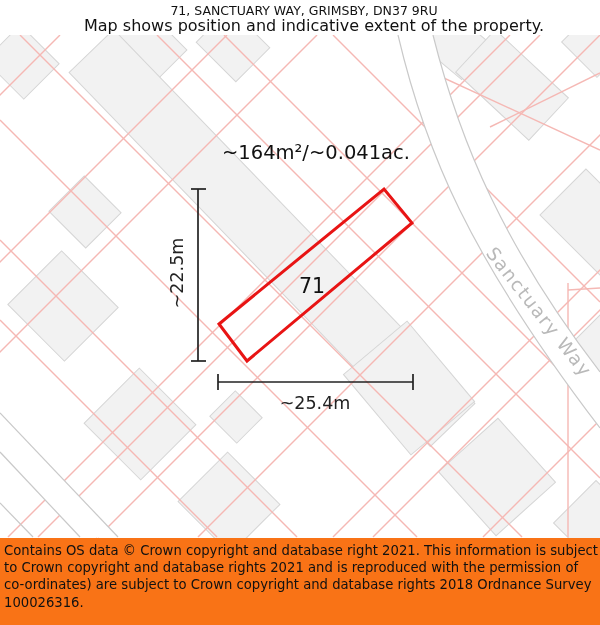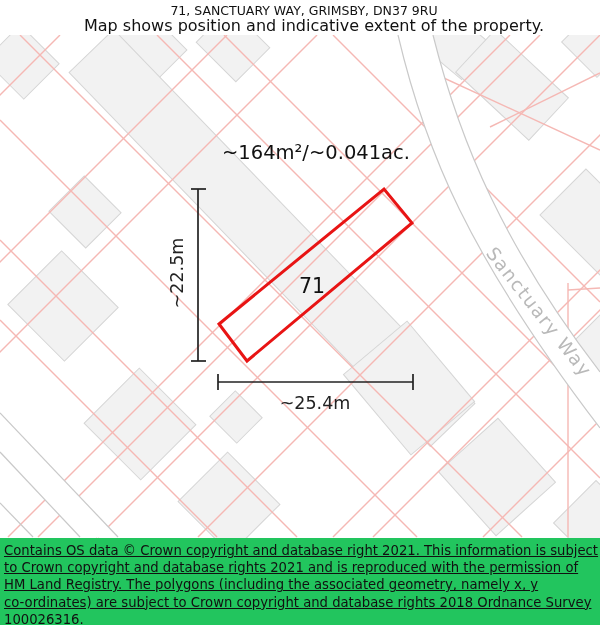--- a/index.html
+++ b/index.html
@@ -27,21 +27,21 @@
   .pink{stroke:var(--boundary-pink);stroke-width:1.4;fill:none;}
   .road-fill{fill:#ffffff;stroke:none;}
   .road-edge{stroke:var(--road-edge);stroke-width:1.2;fill:none;}
   .plot{fill:none;stroke:var(--property-red);stroke-width:3;stroke-linejoin:miter;}
   .dim{stroke:var(--dimension);stroke-width:1.7;}
   .dim-label{font-size:17.5px;fill:var(--dimension);}
   .area-label{font-size:19.5px;fill:var(--text-main);}
   .plot-label{font-size:20.5px;fill:var(--text-main);}
   .street{font-size:18.5px;fill:var(--street-text);letter-spacing:1.5px;}
 
-  .footer{position:absolute;top:538px;left:0;width:600px;height:87px;background:#22c55e;z-index:3;padding:4px 2px 0 4px;text-decoration:underline;}
+  .footer{position:absolute;top:538px;left:0;width:600px;height:87px;background:#f97316;z-index:3;padding:4px 2px 0 4px;}
   .footer .fline{font-size:13.2px;line-height:17.2px;white-space:nowrap;color:var(--text-main);}
 </style>
 </head>
 <body>
 
 <div class="header">
   <div class="title">71, SANCTUARY WAY, GRIMSBY, DN37 9RU</div>
   <div class="subtitle">Map shows position and indicative extent of the property.</div>
 </div>
 
@@ -126,16 +126,15 @@
     <line class="dim" x1="218" y1="374" x2="218" y2="390"></line>
     <line class="dim" x1="413" y1="374" x2="413" y2="390"></line>
     <text class="dim-label" x="315" y="409" text-anchor="middle">~25.4m</text>
   </g>
 </svg>
 </div>
 
 <div class="footer">
   <div class="fline">Contains OS data © Crown copyright and database right 2021. This information is subject</div>
   <div class="fline">to Crown copyright and database rights 2021 and is reproduced with the permission of</div>
-  <div class="fline">HM Land Registry. The polygons (including the associated geometry, namely x, y</div>
   <div class="fline">co-ordinates) are subject to Crown copyright and database rights 2018 Ordnance Survey</div>
   <div class="fline">100026316.</div>
 </div>
 
 </body></html>

